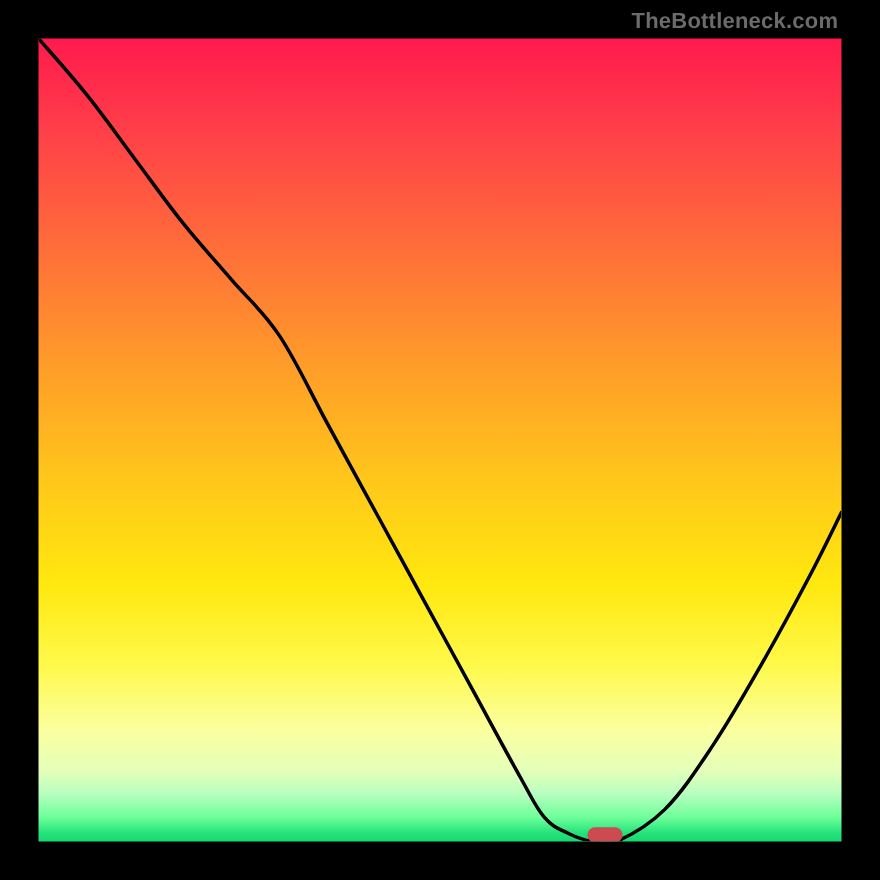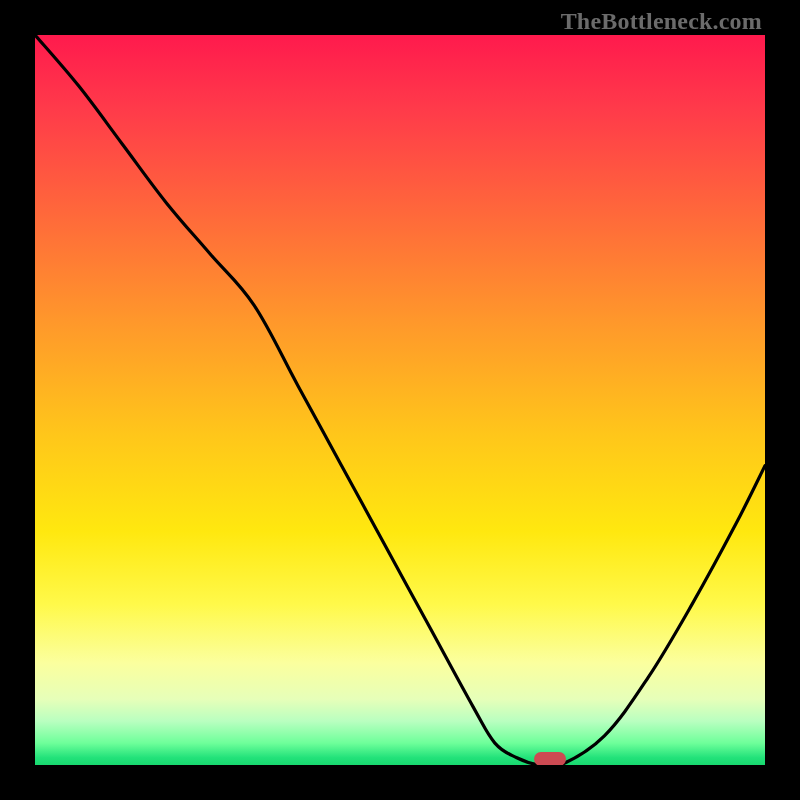--- a/index.html
+++ b/index.html
@@ -36,22 +36,22 @@
       #6eff9a 97%,
       #22e27a 99%,
       #18d86f 100%
     );
     overflow: hidden;
   }
   .watermark {
     position: absolute;
     top: 8px;
     right: 38px;
-    font-family: Liberation Serif, serif;
-    font-size: 24px;
+    font-family: Liberation Sans, sans-serif;
+    font-size: 20px;
     font-weight: 600;
     color: #6b6b6b;
     letter-spacing: 0.2px;
   }
   svg.curve {
     position: absolute;
     left: 0;
     top: 0;
     width: 730px;
     height: 730px;

